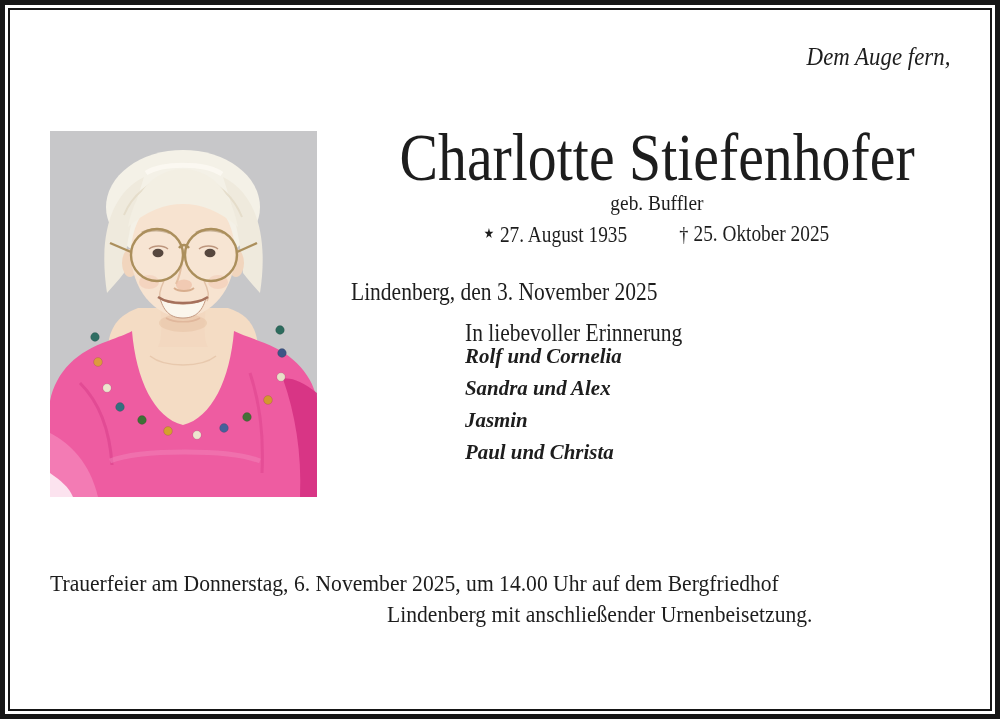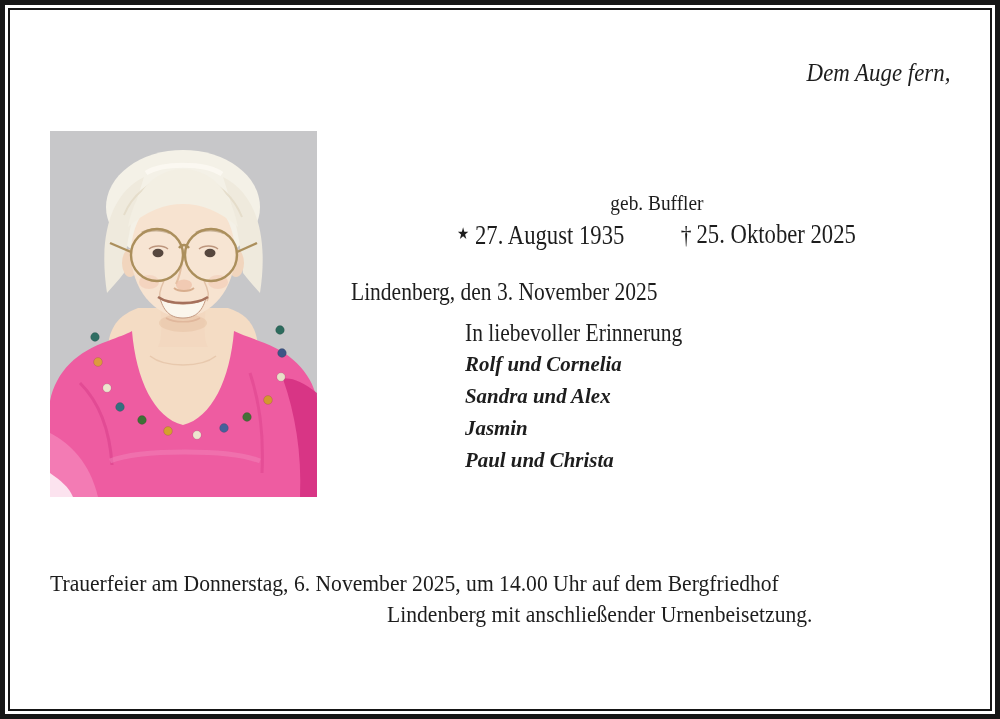--- a/index.html
+++ b/index.html
@@ -18,36 +18,36 @@
 
   
   .cx { display:inline-block; white-space:nowrap; transform:scaleX(var(--sx,0.87)); }
   .oL { transform-origin:left center; }
   .oC { transform-origin:center center; }
   .oR { transform-origin:right center; }
 
   .epigraph {
     position:absolute; top:42px; right:50px;
     text-align:left; font-style:italic;
-    font-size:26px; line-height:30px;margin-top:16px;
+    font-size:26px; line-height:30px;
   }
   .photo-wrap { position:absolute; left:50px; top:131px; width:267px; height:366px; }
   .photo-wrap svg { display:block; width:100%; height:100%; }
 
   .right-col { position:absolute; left:340px; width:634px; text-align:center; }
   .title    { top:127px; font-size:68px; line-height:60px; letter-spacing:0; }
   .maiden   { top:190px; font-size:22px; line-height:26px; }
-  .dates    { top:217px; font-size:27px; line-height:34px;
+  .dates    { top:217px; font-size:23px; line-height:34px;
               display:flex; justify-content:center; gap:24px; }
   .sym-birth { font-size:0.60em; vertical-align:0.32em; padding-right:7px; }
   .sym-death { font-size:0.95em; padding-right:6px; }
 
   .dateline { position:absolute; left:351px; top:277px; font-size:25px; line-height:30px; }
   .intro    { position:absolute; left:465px; top:318px; font-size:25px; line-height:30px; }
-  .names    { position:absolute; left:465px; top:348px;
+  .names    { position:absolute; left:465px; top:340px;
               font-size:22px; line-height:32px;
               font-style:italic; font-weight:bold; }
   .names .cx { --sx:0.95; }
 
   .para { position:absolute; left:50px; font-size:24px; line-height:31px;text-align:right; }
   .para .cx { --sx:0.90; }
   .funeral { top:568px; }
   .thanks  { top:622px; }
 </style>
 </head>
@@ -145,20 +145,23 @@
         <circle cx="174" cy="297" r="4.4" fill="#47609a"></circle>
         <circle cx="197" cy="286" r="4.4" fill="#457038"></circle>
         <circle cx="218" cy="269" r="4.4" fill="#d3982f"></circle>
         <circle cx="231" cy="246" r="4.2" fill="#e9dfc8"></circle>
         <circle cx="232" cy="222" r="4.4" fill="#3d5586"></circle>
         <circle cx="230" cy="199" r="4.4" fill="#2d6b5d"></circle>
       </g>
     </svg>
   </div>
 
+  <div class="right-col title">
+    <span class="cx oC" style="--sx:0.85">Charlotte Stiefenhofer</span>
+  </div>
   <div class="right-col maiden">
     <span class="cx oC" style="--sx:0.88">geb. Buffler</span>
   </div>
   <div class="right-col dates">
     <span class="cx oC" style="--sx:0.84"><span class="sym-birth">★</span><span>27. August 1935</span></span>
     <span class="cx oC" style="--sx:0.84"><span class="sym-death">†</span><span>25. Oktober 2025</span></span>
   </div>
 
   <div class="dateline">
     <span class="cx oL" style="--sx:0.86">Lindenberg, den 3. November 2025</span>

